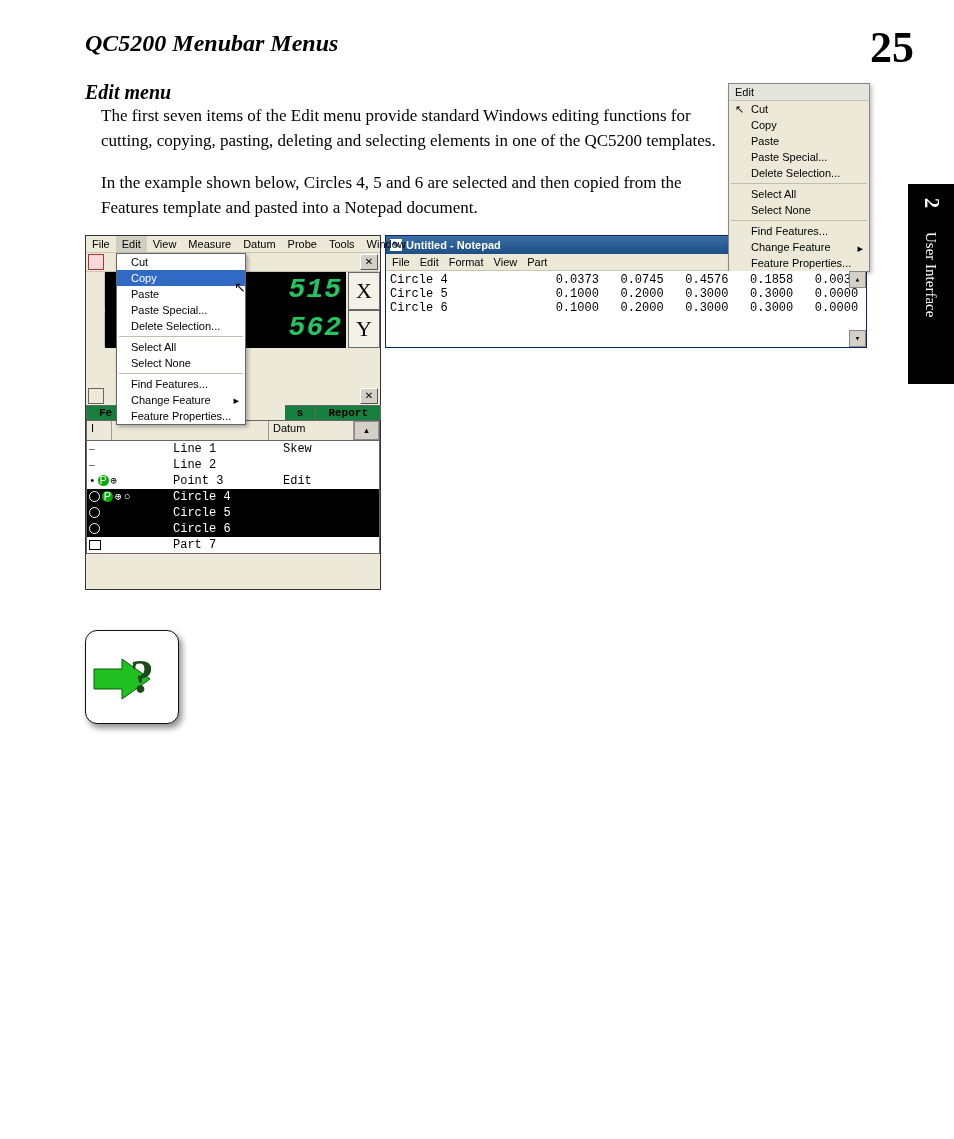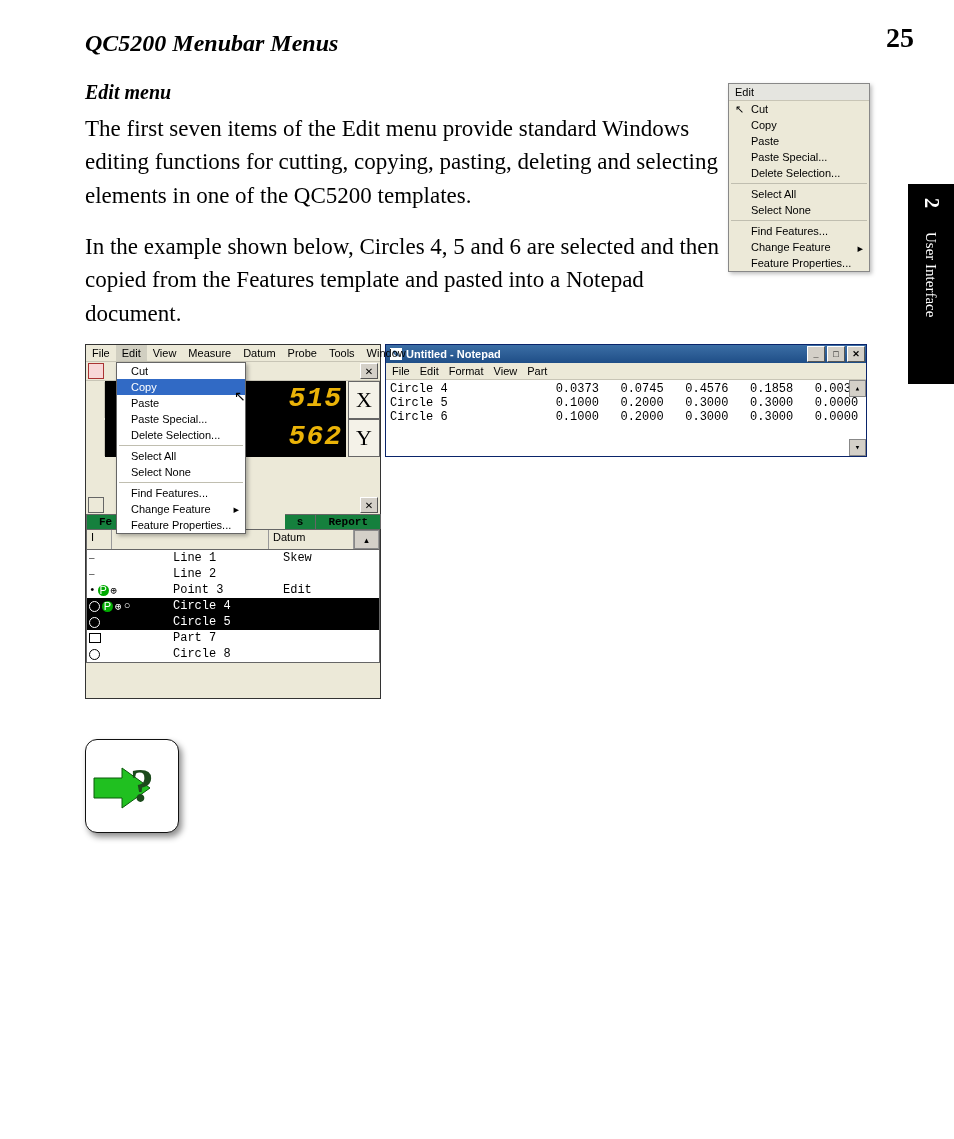--- a/index.html
+++ b/index.html
@@ -25,33 +25,33 @@
     font-style: italic;
     font-weight: bold;
     font-size: 24px;
     text-align: left;
     flex: 1;
   }
   .page-number {
     position: absolute;
     right: 0;
     top: -8px;
-    font-size: 28px;
+    font-size: 44px;
     font-weight: bold;
   }
   .section-title {
     font-style: italic;
     font-weight: bold;
     font-size: 20px;
-    margin: 18px 0 8px 0;
+    margin: 18px 0 0 0;
   }
   .body-text {
-    font-size: 23px;
+    font-size: 17px;
     line-height: 1.45;
-    margin: 0 0 18px 0;
+    margin: 0 0 18px 16px;
     max-width: 640px;
   }
 
   
   .side-tab {
     position: absolute;
     right: 0;
     top: 184px;
     width: 46px;
     height: 200px;
@@ -216,21 +216,21 @@
     position: relative;
   }
   .dro-val {
     position: absolute;
     right: 4px;
     top: 2px;
     font-family: "Courier New", monospace;
     font-style: italic;
     font-weight: bold;
     font-size: 28px;
-    color: #eab308;
+    color: #22c55e;
     letter-spacing: 1px;
   }
   .dro-axis {
     width: 30px;
     height: 36px;
     border: 1px solid #666;
     background: #f4f2e8;
     display: flex;
     align-items: center;
     justify-content: center;
@@ -540,32 +540,32 @@
                 <div class="feat-name">Circle 4</div>
                 <div class="feat-datum"></div>
               </div>
               <div class="feat-row sel">
                 <div class="feat-ic">
                   <span class="shape-circle"></span>
                 </div>
                 <div class="feat-name">Circle 5</div>
                 <div class="feat-datum"></div>
               </div>
+              <div class="feat-row sel">
+                <div class="feat-ic">
+                  <span class="shape-circle"></span>
+                </div>
+                <div class="feat-name">Circle 6</div>
+                <div class="feat-datum"></div>
+              </div>
               <div class="feat-row">
                 <div class="feat-ic">
                   <span class="shape-rect"></span>
                 </div>
                 <div class="feat-name">Part 7</div>
-                <div class="feat-datum"></div>
-              </div>
-              <div class="feat-row">
-                <div class="feat-ic">
-                  <span class="shape-circle"></span>
-                </div>
-                <div class="feat-name">Circle 8</div>
                 <div class="feat-datum"></div>
               </div>
             </div>
         </div>
       </div>
     </div>
 
     <div class="np-window">
       <div class="np-title">
         <span class="np-title-icon">✎</span>

